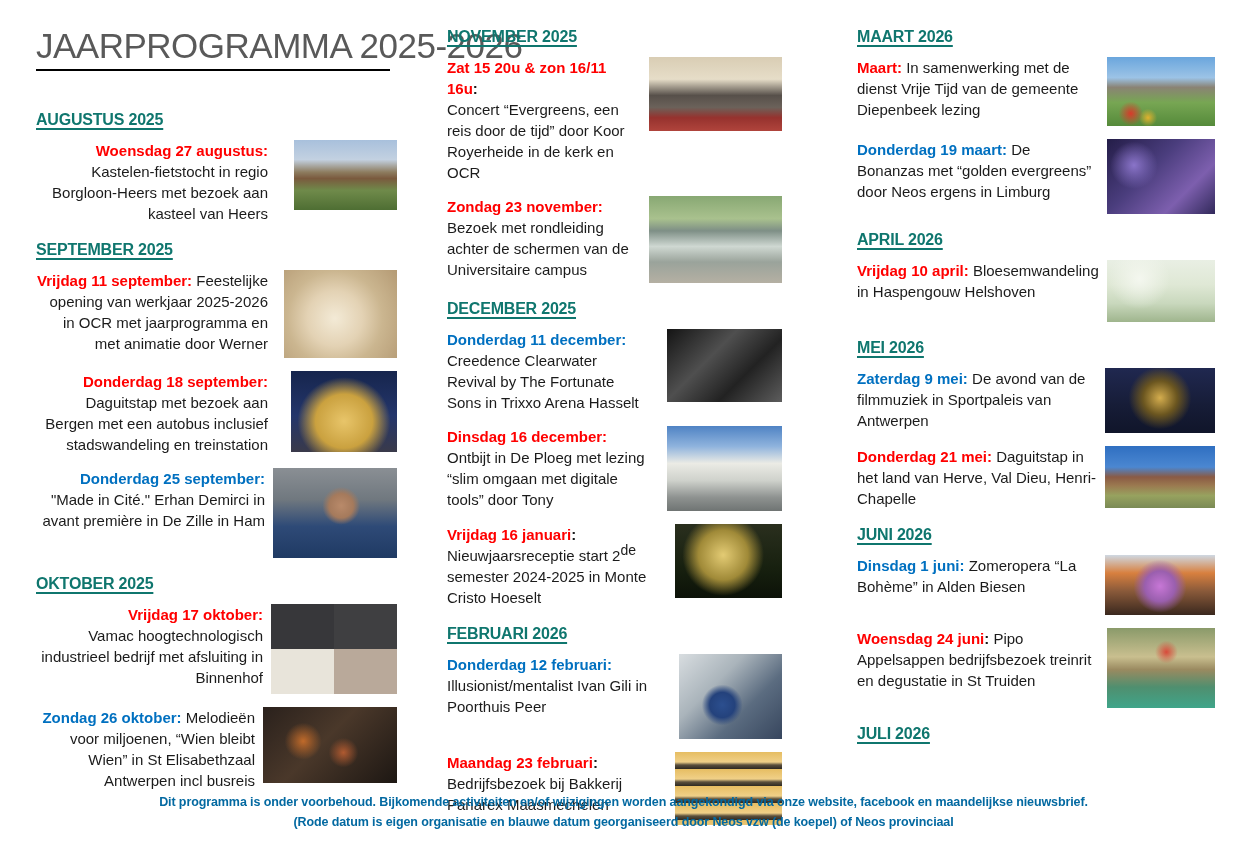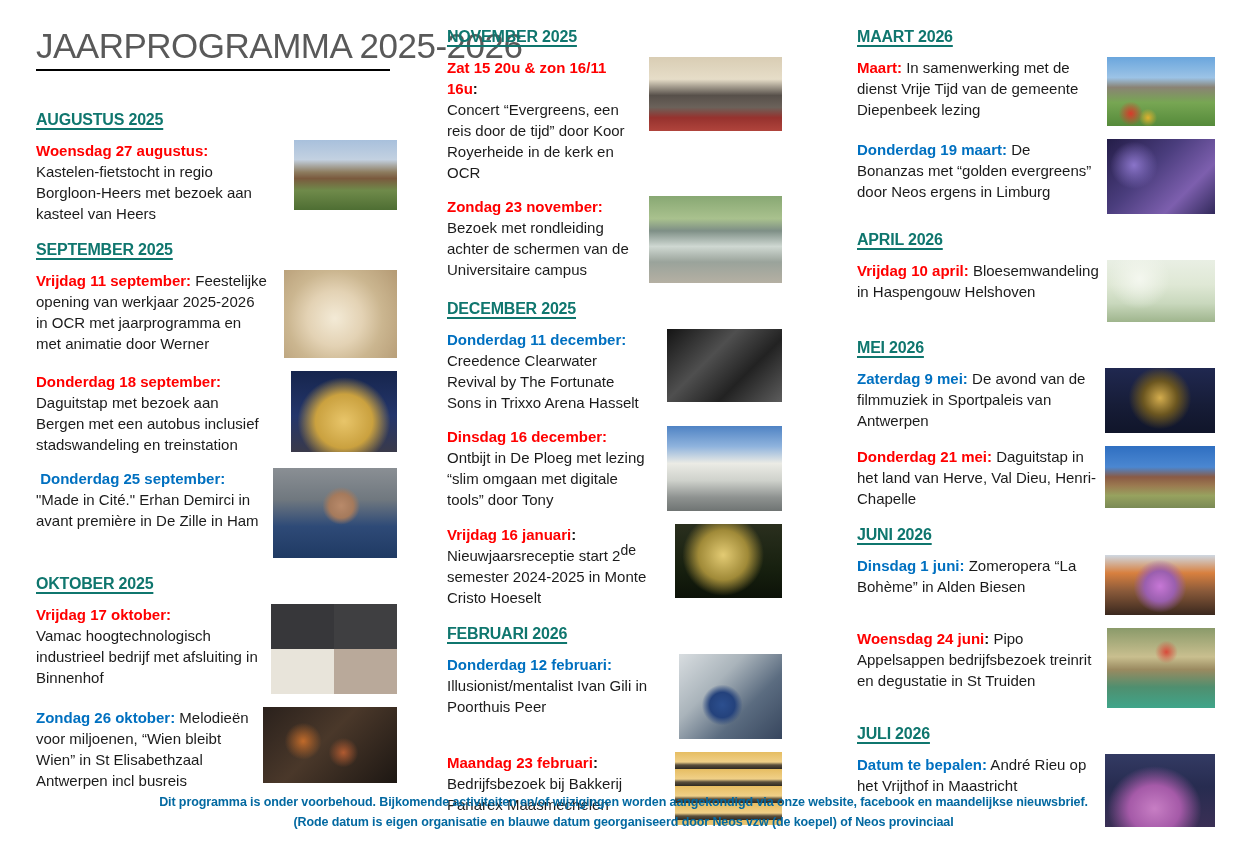--- a/index.html
+++ b/index.html
@@ -6,21 +6,21 @@
   body{
     width:1247px;height:842px;background:#ffffff;overflow:hidden;position:relative;
     font-family:"Liberation Sans",sans-serif;color:#1b1b1b;
     --red:#ff0000;--blue:#0070c0;--titlegray:#595959;
   }
   .page{display:flex;padding:26px 0 0 36px;}
   .col{display:block;}
   .col1{width:361px;}
   .col2{width:335px;margin-left:50px;}
   .col3{width:358px;margin-left:75px;}
-  .col1 .etext{width:232px;}
+  .col1 .etext{width:232px;text-align:right;}
   .col2 .etext{width:202px;}
   .col3 .etext{width:242px;}
 
   h1{font-size:35px;font-weight:normal;color:var(--titlegray);margin:0;letter-spacing:-0.5px;white-space:nowrap;}
   .title-rule{width:354px;border-bottom:2px solid #000;margin:3px 0 5px 0;height:0;}
   .subtitle{font-size:18px;letter-spacing:0.6px;color:#1b1b1b;}
 
   h2{font-size:16px;font-weight:bold;color:#0f766e;margin:17px 0 11px 0;
      text-decoration:underline;text-decoration-thickness:1.5px;text-underline-offset:3px;letter-spacing:-0.2px;}
   .col1 h2.first{margin-top:40px;}
@@ -205,24 +205,20 @@
     <div class="event">
       <p class="etext"><span class="date blue">Dinsdag 1 juni:</span><span> Zomeropera “La Bohème” in Alden Biesen</span></p>
       <div class="photo ph-opera" title="Zomeropera podium Alden Biesen"></div>
     </div>
     <div class="event">
       <p class="etext"><span class="date red">Woensdag 24 juni</span><span class="sep">:</span><span> Pipo Appelsappen bedrijfsbezoek treinrit en degustatie in St Truiden</span></p>
       <div class="photo ph-pipo" title="Pipo appelsappen picknick"></div>
     </div>
 
     <h2>JULI 2026</h2>
-    <div class="event">
-      <p class="etext"><span class="date blue">Datum te bepalen:</span><span> André Rieu op het Vrijthof in Maastricht</span></p>
-      <div class="photo ph-rieu" title="Vrijthof Maastricht concert bij nacht"></div>
-    </div>
 
   </div>
 </div>
 
 <div class="footer">
   <p>Dit programma is onder voorbehoud. Bijkomende activiteiten en/of wijzigingen worden aangekondigd via onze website, facebook en maandelijkse nieuwsbrief.</p>
   <p>(Rode datum is eigen organisatie en blauwe datum georganiseerd door Neos vzw (de koepel) of Neos provinciaal</p>
 </div>
 
 </body></html>

